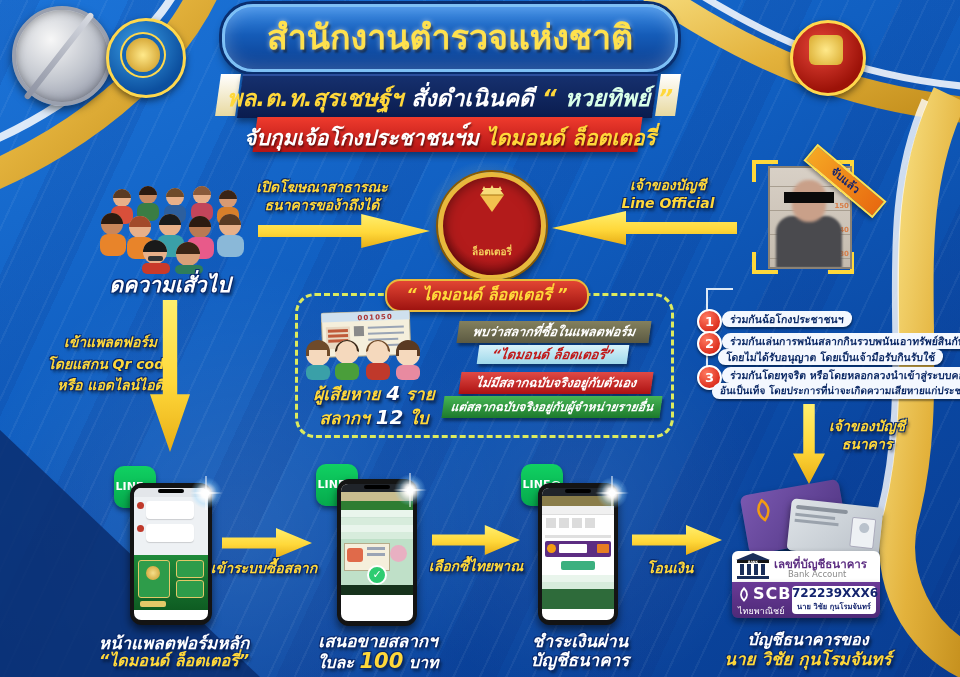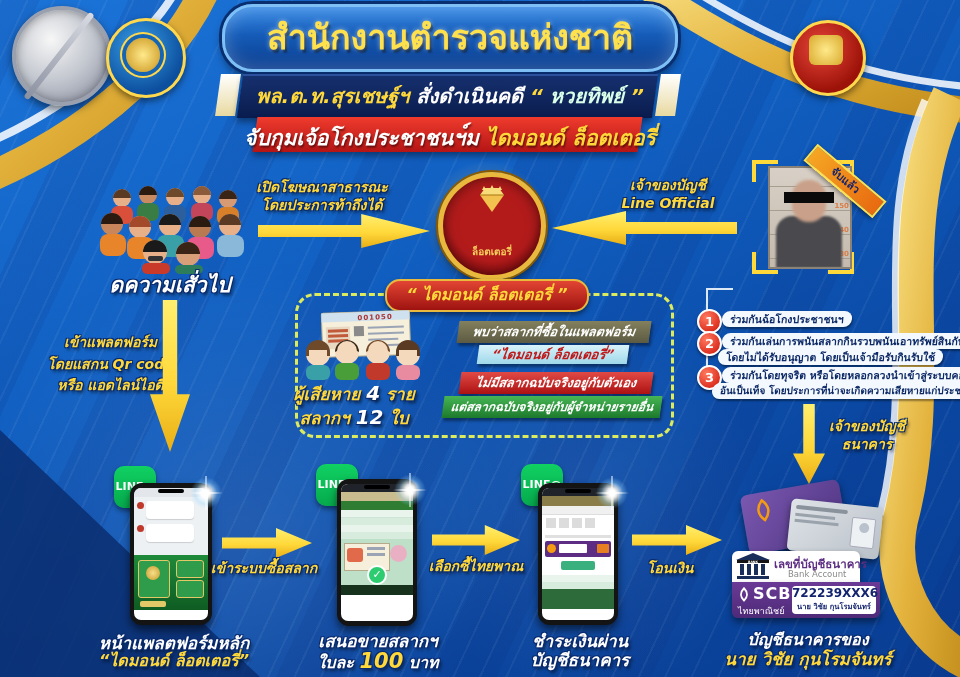--- a/index.html
+++ b/index.html
@@ -26,21 +26,21 @@
   .a-down{clip-path:polygon(32% 0,68% 0,68% 62%,100% 62%,50% 100%,0 62%,32% 62%);}
   
   .title-banner{left:222px;top:4px;width:450px;height:62px;border-radius:31px;
     background:linear-gradient(180deg,#3b8ce6 0%,#155cb8 45%,#0b3d8f 100%);
     border:3px solid #7ec0f5;box-shadow:0 0 0 3px #0a2f70,0 6px 10px rgba(0,0,0,.45),inset 0 0 18px rgba(255,255,255,.25);}
   .title-text{left:160px;top:10px;width:580px;text-align:center;font-size:34px;font-weight:800;color:#ffe14d;
     text-shadow:0 0 5px rgba(255,255,255,.55),2px 3px 2px rgba(0,0,0,.55);}
   .sub1{left:240px;top:74px;width:415px;height:42px;background:linear-gradient(180deg,#16306e,#0a1c4e);
     transform:skewX(-8deg);box-shadow:0 4px 6px rgba(0,0,0,.4);border-top:2px solid #2c4f9e;}
   .sub1-endcap{top:74px;width:20px;height:42px;background:linear-gradient(180deg,#ffffff,#e8d9a0);transform:skewX(-8deg);}
-  .sub1-text{left:200px;top:80px;width:500px;text-align:center;font-size:20px;font-weight:800;font-style:italic;white-space:nowrap;}
+  .sub1-text{left:200px;top:80px;width:500px;text-align:center;font-size:23px;font-weight:800;font-style:italic;white-space:nowrap;}
   .sub2{left:255px;top:117px;width:385px;height:35px;background:linear-gradient(180deg,#ef3b2d,#b51515);
     transform:skewX(-8deg);box-shadow:0 4px 6px rgba(0,0,0,.4);}
   .sub2-text{left:210px;top:121px;width:480px;text-align:center;font-size:21px;font-weight:800;font-style:italic;white-space:nowrap;
     text-shadow:1px 2px 2px rgba(0,0,0,.5);}
   
   .badge{border-radius:50%;}
   .medal{left:12px;top:6px;width:92px;height:92px;
     background:radial-gradient(circle at 38% 32%,#f5f5f5,#b9bcc4 55%,#7d8younger190 100%);
     background:radial-gradient(circle at 38% 32%,#f7f7f7,#c2c6ce 50%,#80869a 100%);
     border:4px solid #9aa0ae;box-shadow:0 4px 8px rgba(0,0,0,.5),inset 0 0 10px rgba(0,0,0,.35);}
@@ -86,21 +86,21 @@
     background:linear-gradient(180deg,#f5554a,#c01818);border:2px solid #ffd9c2;box-shadow:0 3px 5px rgba(0,0,0,.45);
     color:#fff;font-weight:800;font-size:13px;text-align:center;line-height:22px;white-space:nowrap;}
   .tri{display:inline-block;font-size:11px;color:#ffd83a;}
   
   .case-box{left:295px;top:293px;width:373px;height:139px;border:3px dashed #dcea5e;border-radius:20px;}
   .case-pill{left:385px;top:279px;width:200px;height:29px;border-radius:15px;
     background:linear-gradient(180deg,#e24533,#9e1310);border:2px solid #e8b93c;box-shadow:0 3px 5px rgba(0,0,0,.45);
     text-align:center;color:#ffd83a;font-weight:800;font-style:italic;font-size:16px;line-height:27px;white-space:nowrap;}
   .bar{color:#fff;font-weight:bold;font-style:italic;text-align:center;transform:skewX(-8deg);
     box-shadow:2px 3px 3px rgba(0,0,0,.4);white-space:nowrap;}
-  .victims{left:284px;top:381px;width:140px;text-align:center;font-weight:800;font-style:italic;font-size:17px;color:#ffd83a;line-height:1.2;
+  .victims{left:304px;top:381px;width:140px;text-align:center;font-weight:800;font-style:italic;font-size:17px;color:#ffd83a;line-height:1.2;
     text-shadow:1px 1px 0 #092a6e,-1px 1px 0 #092a6e,2px 3px 3px rgba(0,0,0,.6);}
   .victims .num{color:#ffffff;font-size:20px;}
   
   .numcircle{width:21px;height:21px;border-radius:50%;background:radial-gradient(circle at 35% 30%,#ff7a60,#cf1205);
     border:2px solid #fff;color:#fff;font-weight:800;text-align:center;line-height:21px;font-size:13px;box-shadow:0 2px 3px rgba(0,0,0,.45);}
   .cpill{background:#f4f8ff;border-radius:9px;color:#0d2a66;font-weight:bold;font-size:10.5px;line-height:14px;
     padding:1px 8px;white-space:nowrap;transform:skewX(-5deg);box-shadow:1px 2px 2px rgba(0,0,0,.4);}
   .connline{background:#dce8f5;}
   
   .line-badge{width:42px;height:42px;border-radius:10px;background:linear-gradient(180deg,#10d162,#06a94c);
@@ -110,21 +110,21 @@
   .screen{position:relative;width:100%;height:100%;background:#fff;border-radius:7px;overflow:hidden;}
   .flare{width:36px;height:36px;background:radial-gradient(circle,#ffffff 0 3px,rgba(255,255,255,.9) 5px,rgba(150,215,255,.35) 11px,transparent 62%);}
   .flare::before,.flare::after{content:"";position:absolute;left:50%;top:50%;background:linear-gradient(90deg,transparent,#fff,transparent);}
   .flare::before{width:34px;height:2px;margin:-1px 0 0 -17px;}
   .flare::after{width:2px;height:34px;margin:-17px 0 0 -1px;}
   
   .scb-card{left:744px;top:487px;width:100px;height:60px;border-radius:7px;transform:rotate(-10deg);
     background:linear-gradient(135deg,#7a58b0,#4e3380);box-shadow:0 4px 7px rgba(0,0,0,.5);}
   .id-card{left:789px;top:503px;width:92px;height:52px;border-radius:5px;transform:rotate(6deg);
     background:linear-gradient(135deg,#dfe4e8,#b9c0c8);box-shadow:0 4px 7px rgba(0,0,0,.5);}
-  .bank-panel{left:732px;top:551px;width:128px;height:31px;background:#fff;border-radius:6px 6px 0 0;box-shadow:0 3px 6px rgba(0,0,0,.4);}
+  .bank-panel{left:732px;top:551px;width:148px;height:31px;background:#fff;border-radius:6px 6px 0 0;box-shadow:0 3px 6px rgba(0,0,0,.4);}
   .scb-bar{left:732px;top:582px;width:148px;height:36px;background:linear-gradient(180deg,#6a3a96,#4e2a78);border-radius:0 0 6px 6px;box-shadow:0 4px 7px rgba(0,0,0,.45);}
   .acct-box{position:absolute;right:4px;top:4px;width:84px;height:28px;background:#fff;border-radius:4px;text-align:center;}
 </style>
 </head>
 <body>
 
 <div class="stage">
 
   <svg class="abs" width="960" height="677" style="left:0;top:0;pointer-events:none;">
     <defs>
@@ -204,21 +204,21 @@
         <rect x="48" y="74" width="15" height="5" rx="2" fill="#333"></rect>
       <circle cx="88" cy="72" r="12" fill="#d8a078"></circle>
         <path d="M76,72a12,12 0 0,1 24,0z" fill="#3a2415"></path>
         <rect x="75" y="83" width="28" height="9" rx="5" fill="#2e7d5a"></rect>
     </g>
   </svg>
   <div class="abs wlab nowrap" style="left:60px;top:272px;width:220px;font-size:21px;">ดความเสั่วไป</div>
 
   <div class="abs ylab" style="left:252px;top:179px;width:140px;font-size:14px;">
     <span>เปิดโฆษณาสาธารณะ</span><br>
-    <span>โดยประการท้าถึงได้</span>
+    <span>ธนาคารของ้าถึงได้</span>
   </div>
   <div class="abs arrow a-right" style="left:258px;top:214px;width:172px;height:34px;"></div>
 
   <div class="abs logo-glow"></div>
   <div class="abs logo">
     <svg width="44" height="30" viewBox="0 0 44 30" style="position:absolute;left:27px;top:8px;">
       <polygon points="10,10 34,10 22,27" fill="#f2c14e"></polygon>
       <polygon points="10,10 15,3 29,3 34,10" fill="#f8dc7a"></polygon>
       <path d="M22,0 L24,4 L20,4 Z M14,1 L16,5 L12,5 Z M30,1 L32,5 L28,5 Z" fill="#f8dc7a"></path>
       <line x1="10" y1="10" x2="34" y2="10" stroke="#a87612" stroke-width="1"></line>

